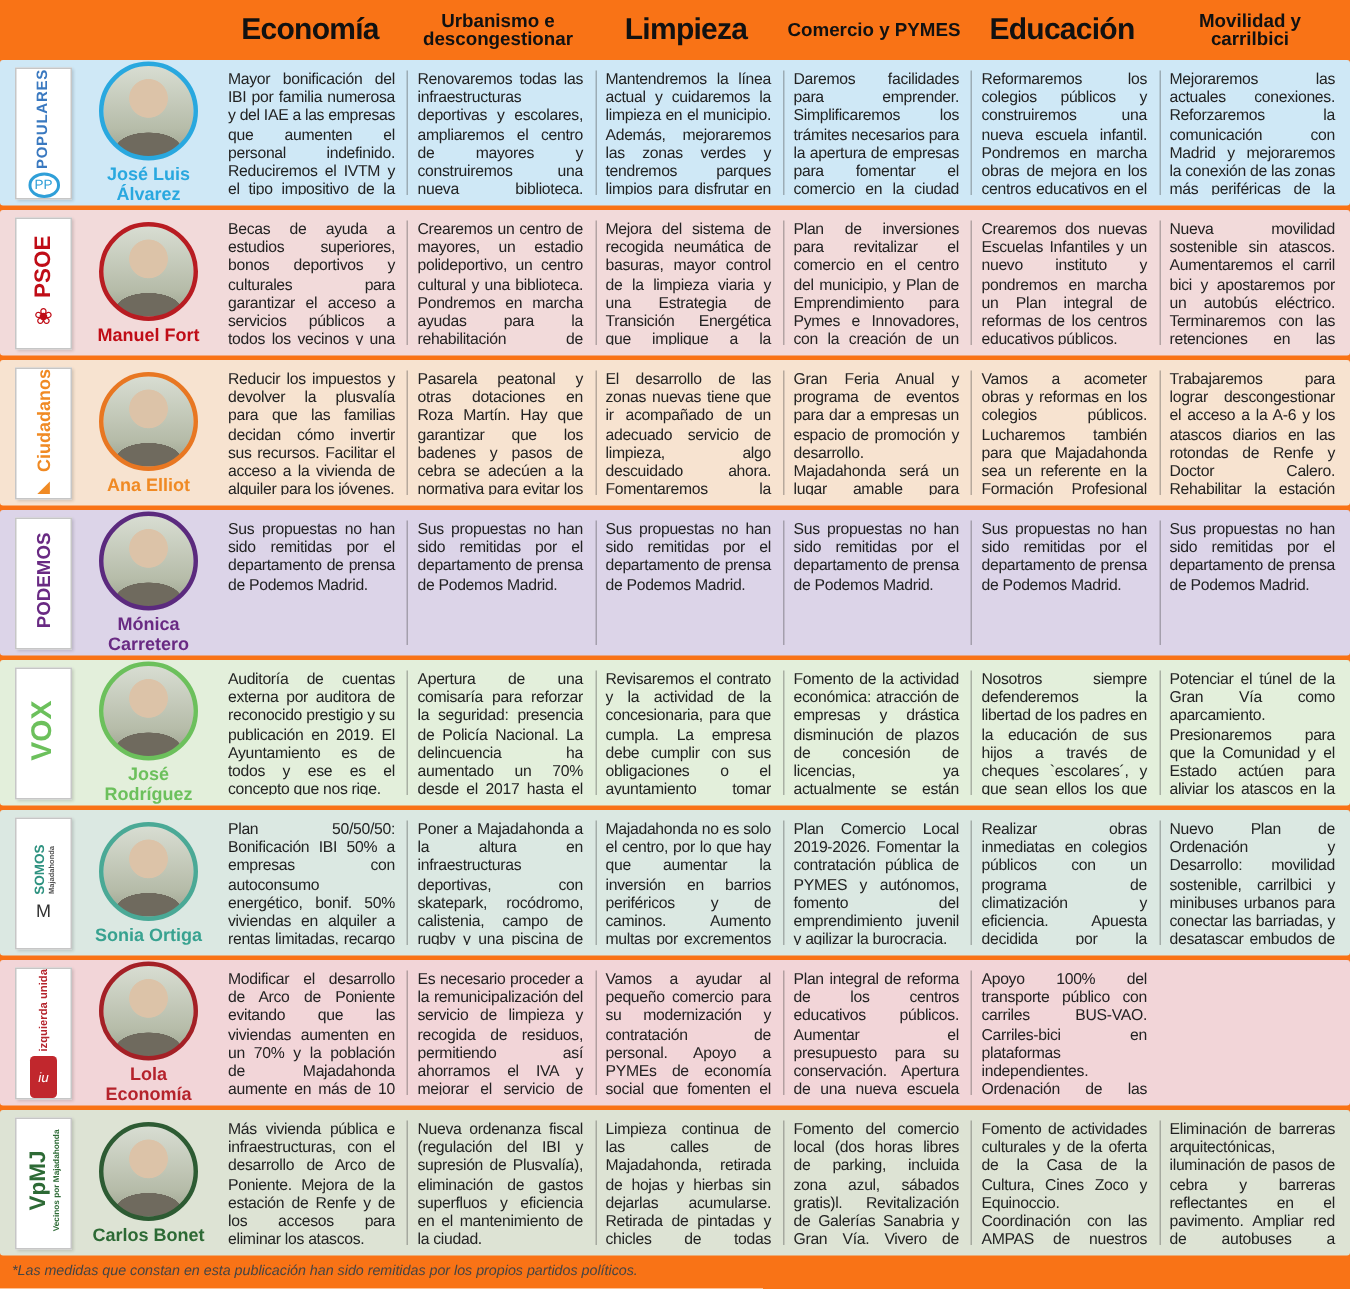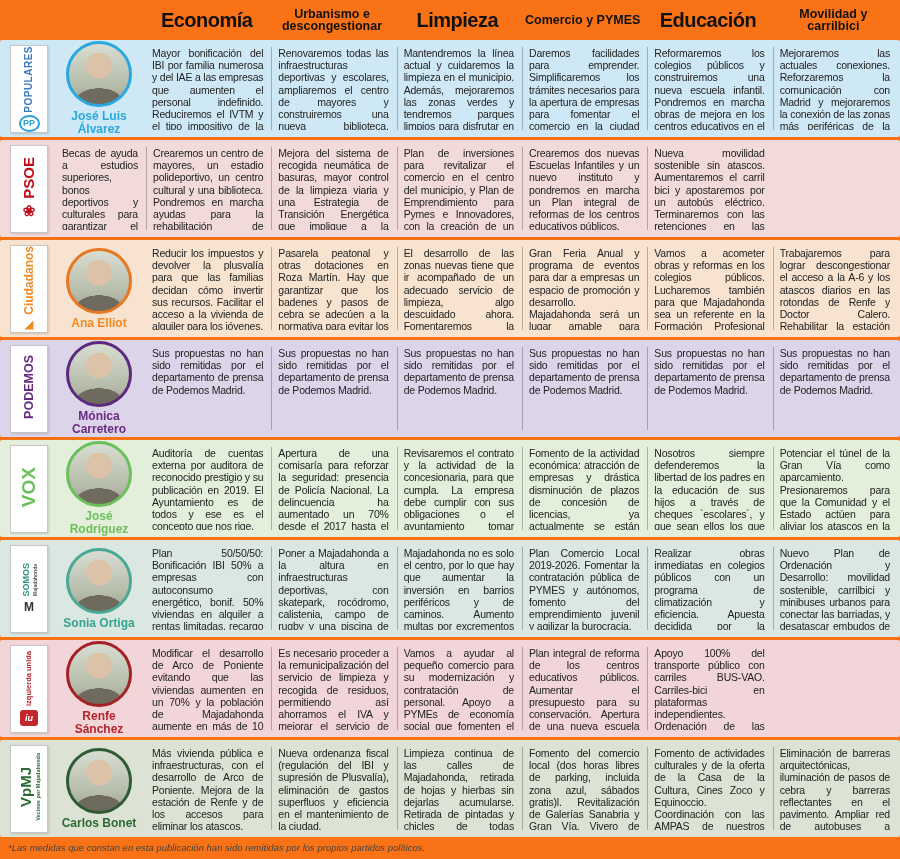--- a/index.html
+++ b/index.html
@@ -16,21 +16,21 @@
   .col-title.small { font-size:12.5px; }
 
   
   .row { height:97px; margin-bottom:3px; background:var(--bg); border-radius:2px; align-items:center; }
 
   .party-box { width:38px; height:88px; background:#fff; border:1px solid #c6c6c6;
     box-shadow:1px 1px 2px rgba(0,0,0,0.15); display:flex; flex-direction:column;
     align-items:center; justify-content:center; gap:3px; justify-self:center; }
   .vwrap { display:flex; flex-direction:row; align-items:center; gap:1px; }
   .vtext { writing-mode:vertical-rl; transform:rotate(180deg); white-space:nowrap; font-weight:bold; }
-  .box-logo { display:flex; align-items:center; justify-content:center; font-weight:bold; }
+  .box-logo { display:flex; align-items:center; justify-content:center; font-weight:normal; }
 
   .photo-col { display:flex; flex-direction:column; align-items:center; }
   .photo { width:66px; height:66px; border-radius:50%; border:3px solid var(--ring);
     background:
       radial-gradient(circle at 50% 36%, #dcc3a8 0 26%, rgba(0,0,0,0) 27%),
       radial-gradient(ellipse 60% 30% at 50% 92%, #6f6a5e 0 60%, rgba(0,0,0,0) 61%),
       linear-gradient(180deg,#d8ddd2 0%, #b6bca9 70%, #9aa08d 100%); }
   .cand-name { color:var(--accent); font-weight:bold; font-size:12px; text-align:center;
     line-height:1.05; margin-top:3px; max-width:84px; }
 
@@ -46,21 +46,21 @@
   [data-party="psoe"] .box-logo { color:#c00d17; font-size:15px; }
   [data-party="cs"]   .box-main { color:#f08a24; font-size:12px; }
   [data-party="cs"]   .box-logo { color:#f08a24; font-size:11px; }
   [data-party="podemos"] .box-main { color:#692a83; font-size:12.5px; }
   [data-party="vox"]  .box-main { color:#6cc05c; font-size:19px; }
   [data-party="somos"] .box-main { color:#2e9280; font-size:9px; }
   [data-party="somos"] .box-sub  { color:#555; font-size:5px; }
   [data-party="somos"] .box-logo { color:#333; font-size:12px; }
   [data-party="iu"]   .box-main { color:#b5232c; font-size:7.5px; }
   [data-party="iu"]   .box-logo { background:#c1272d; color:#fff; border-radius:3px;
-                                  width:18px; height:16px; font-size:9px; font-style:italic;text-align:right; }
+                                  width:18px; height:28px; font-size:9px; font-style:italic;text-align:right; }
   [data-party="vpmj"] .box-main { color:#2d6a35; font-size:15px; }
   [data-party="vpmj"] .box-sub  { color:#2d6a35; font-size:5.5px; }
   .box-sub { writing-mode:vertical-rl; transform:rotate(180deg); white-space:nowrap; font-weight:bold; }
 
   #footnote { font-size:9.5px; font-style:italic; color:#444; padding:2px 8px; }
 </style>
 </head>
 <body>
 
 <div id="app">
@@ -97,20 +97,24 @@
     <div class="cell">Mejoraremos las actuales conexiones. Reforzaremos la comunicación con Madrid y mejoraremos la conexión de las zonas más periféricas de la localidad.</div>
   </div>
       <div class="row grid" data-party="psoe" style="--bg: #f2dada; --accent: #c00d17; --ring: #b81c22;">
     <div class="party-box">
       <div class="vwrap">
         <span class="vtext box-main">PSOE</span>
         <span class="box-sub"></span>
       </div>
       <span class="box-logo">❀</span>
     </div>
+    <div class="photo-col">
+      <div class="photo"></div>
+      <div class="cand-name">Manuel Fort</div>
+    </div>
     <div class="cell">Becas de ayuda a estudios superiores, bonos deportivos y culturales para garantizar el acceso a servicios públicos a todos los vecinos y una política fiscal progresiva.</div>
     <div class="cell">Crearemos un centro de mayores, un estadio polideportivo, un centro cultural y una biblioteca. Pondremos en marcha ayudas para la rehabilitación de edificios antiguos.</div>
     <div class="cell">Mejora del sistema de recogida neumática de basuras, mayor control de la limpieza viaria y una Estrategia de Transición Energética que implique a la ciudadanía.</div>
     <div class="cell">Plan de inversiones para revitalizar el comercio en el centro del municipio, y Plan de Emprendimiento para Pymes e Innovadores, con la creación de un Centro de Coworking.</div>
     <div class="cell">Crearemos dos nuevas Escuelas Infantiles y un nuevo instituto y pondremos en marcha un Plan integral de reformas de los centros educativos públicos.</div>
     <div class="cell">Nueva movilidad sostenible sin atascos. Aumentaremos el carril bici y apostaremos por un autobús eléctrico. Terminaremos con las retenciones en las entradas y salidas.</div>
   </div>
       <div class="row grid" data-party="cs" style="--bg: #f7e3d0; --accent: #f08a24; --ring: #e87722;">
     <div class="party-box">
       <div class="vwrap">
@@ -190,21 +194,21 @@
       <div class="row grid" data-party="iu" style="--bg: #f2d5d8; --accent: #b5232c; --ring: #a42026;">
     <div class="party-box">
       <div class="vwrap">
         <span class="vtext box-main">izquierda unida</span>
         <span class="box-sub"></span>
       </div>
       <span class="box-logo">iu</span>
     </div>
     <div class="photo-col">
       <div class="photo"></div>
-      <div class="cand-name">Renfe Sánchez</div>
+      <div class="cand-name">Lola Economía</div>
     </div>
     <div class="cell">Modificar el desarrollo de Arco de Poniente evitando que las viviendas aumenten en un 70% y la población de Majadahonda aumente en más de 10 mil personas.</div>
     <div class="cell">Es necesario proceder a la remunicipalización del servicio de limpieza y recogida de residuos, permitiendo así ahorramos el IVA y mejorar el servicio de limpieza.</div>
     <div class="cell">Vamos a ayudar al pequeño comercio para su modernización y contratación de personal. Apoyo a PYMEs de economía social que fomenten el autoempleo.</div>
     <div class="cell">Plan integral de reforma de los centros educativos públicos. Aumentar el presupuesto para su conservación. Apertura de una nueva escuela infantil en la calle Norias.</div>
     <div class="cell">Apoyo 100% del transporte público con carriles BUS-VAO. Carriles-bici en plataformas independientes. Ordenación de las líneas de bus 1 y 2 fantasma.</div>
   </div>
       <div class="row grid" data-party="vpmj" style="--bg: #dde3d4; --accent: #2d6a35; --ring: #2d5b33;">
     <div class="party-box">
       <div class="vwrap">

